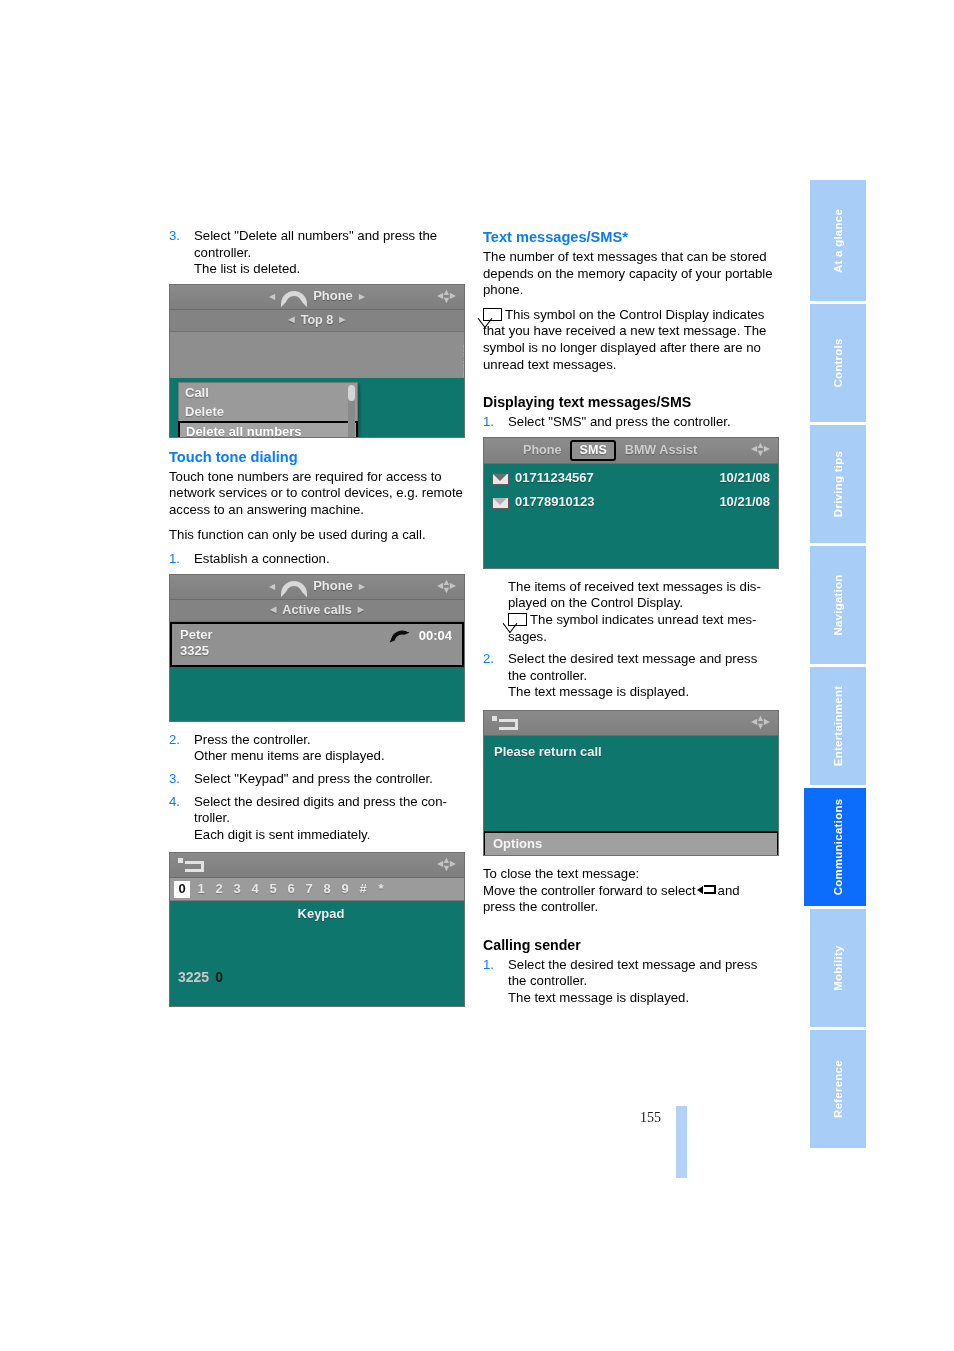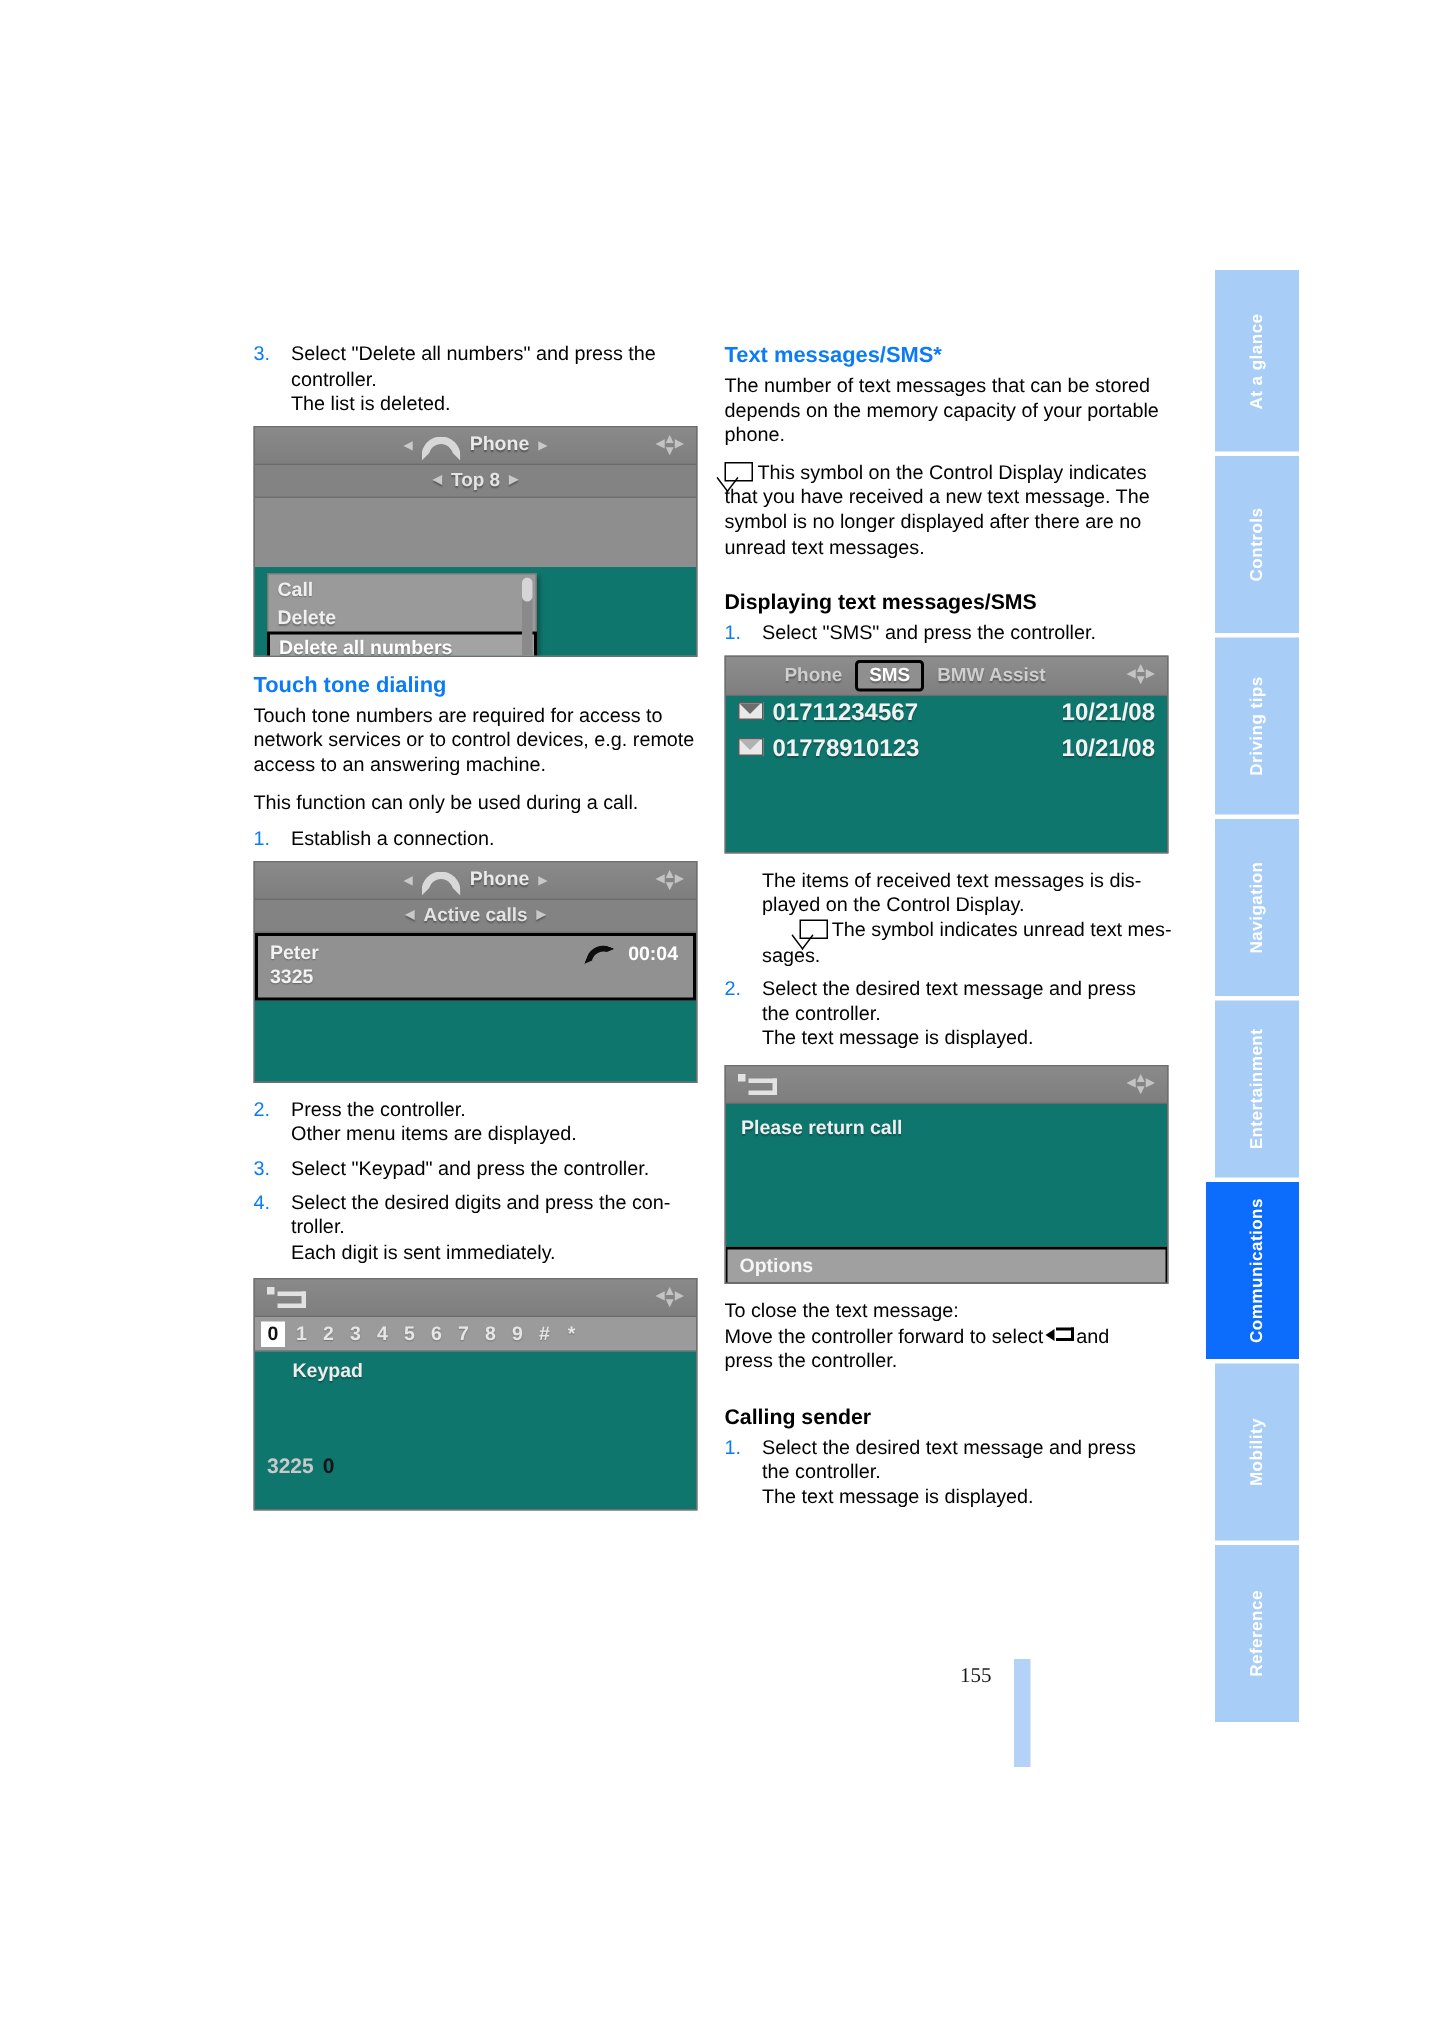--- a/index.html
+++ b/index.html
@@ -254,26 +254,26 @@
     color: #ffffff;
     border: 2px solid #000;
     border-radius: 3px;
     background: #8f8f8f;
     padding: 0px 7px;
   }
 
   
   .row {
     display: flex;
-    align-items: flex-start;
+    align-items: center;
     padding: 1px 8px;
     height: 22px;
     color: #f2f2f2;
     font-weight: bold;
-    font-size: 16px;
+    font-size: 13px;
     text-shadow: 0 1px 1px rgba(0,0,0,.28);
   }
   .row .grow { flex: 1; }
   .env-s {
     display: inline-block;
     width: 17px; height: 12px;
     background: #e8e8e8;
     position: relative;
     margin-right: 6px;
     border: 1px solid #5a5a5a;
@@ -439,25 +439,26 @@
     text-shadow: 0 1px 1px rgba(0,0,0,.25);
   }
   .digits .d.sel {
     background: #ffffff;
     color: #111111;
     text-shadow: none;
     width: 16px;
     margin-right: 2px;
   }
   .kp-label {
-    padding: 5px 0 0 25px;
+    padding: 5px 0 0 8px;
     font-weight: bold;
     font-size: 13px;
     color: #ededed;
     text-shadow: 0 1px 1px rgba(0,0,0,.28);
+    text-align: center;
   }
   .kp-entry {
     padding: 0 0 6px 8px;
     font-weight: bold;
     font-size: 14px;
   }
   .kp-entry .old { color: #c9c9c9; }
   .kp-entry .cur { color: #151515; margin-left: 6px; }
 
   
@@ -722,21 +723,21 @@
             <span>10/21/08</span>
           </div>
         </div>
       </div>
       <span class="watermark">BMW SMS List</span>
     </div>
 
     <div class="indent">
       <span>The items of received text messages is dis-</span>
       <span style="display:block;">played on the Control Display.</span>
-      <span style="display:block;text-align:right;"><span class="env"></span><span>The symbol indicates unread text mes-</span></span>
+      <span style="display:block;"><span class="env"></span><span>The symbol indicates unread text mes-</span></span>
       <span style="display:block;">sages.</span>
     </div>
 
     <div class="step last">
       <span class="num">2.</span>
       <span>Select the desired text message and press</span>
       <span class="sub">the controller.</span>
       <span class="sub">The text message is displayed.</span>
     </div>
 

